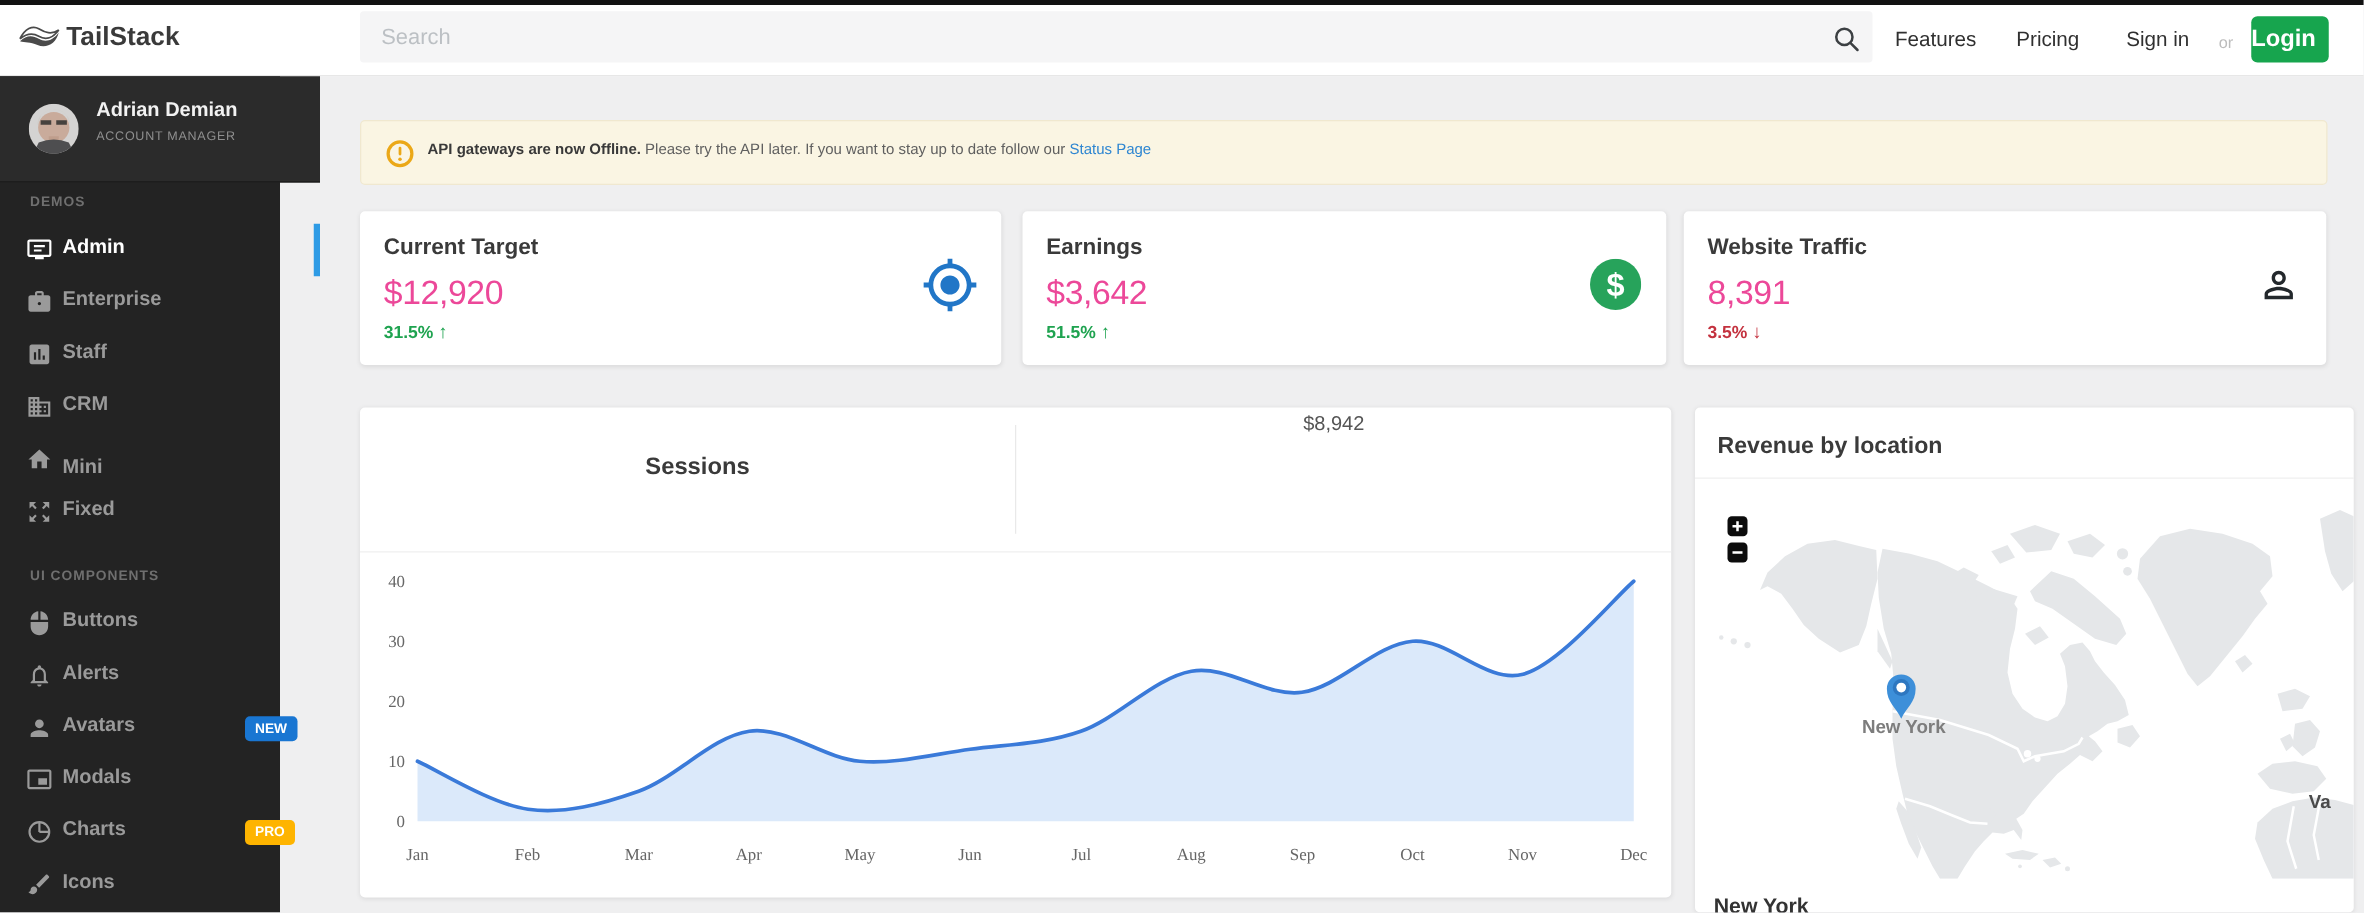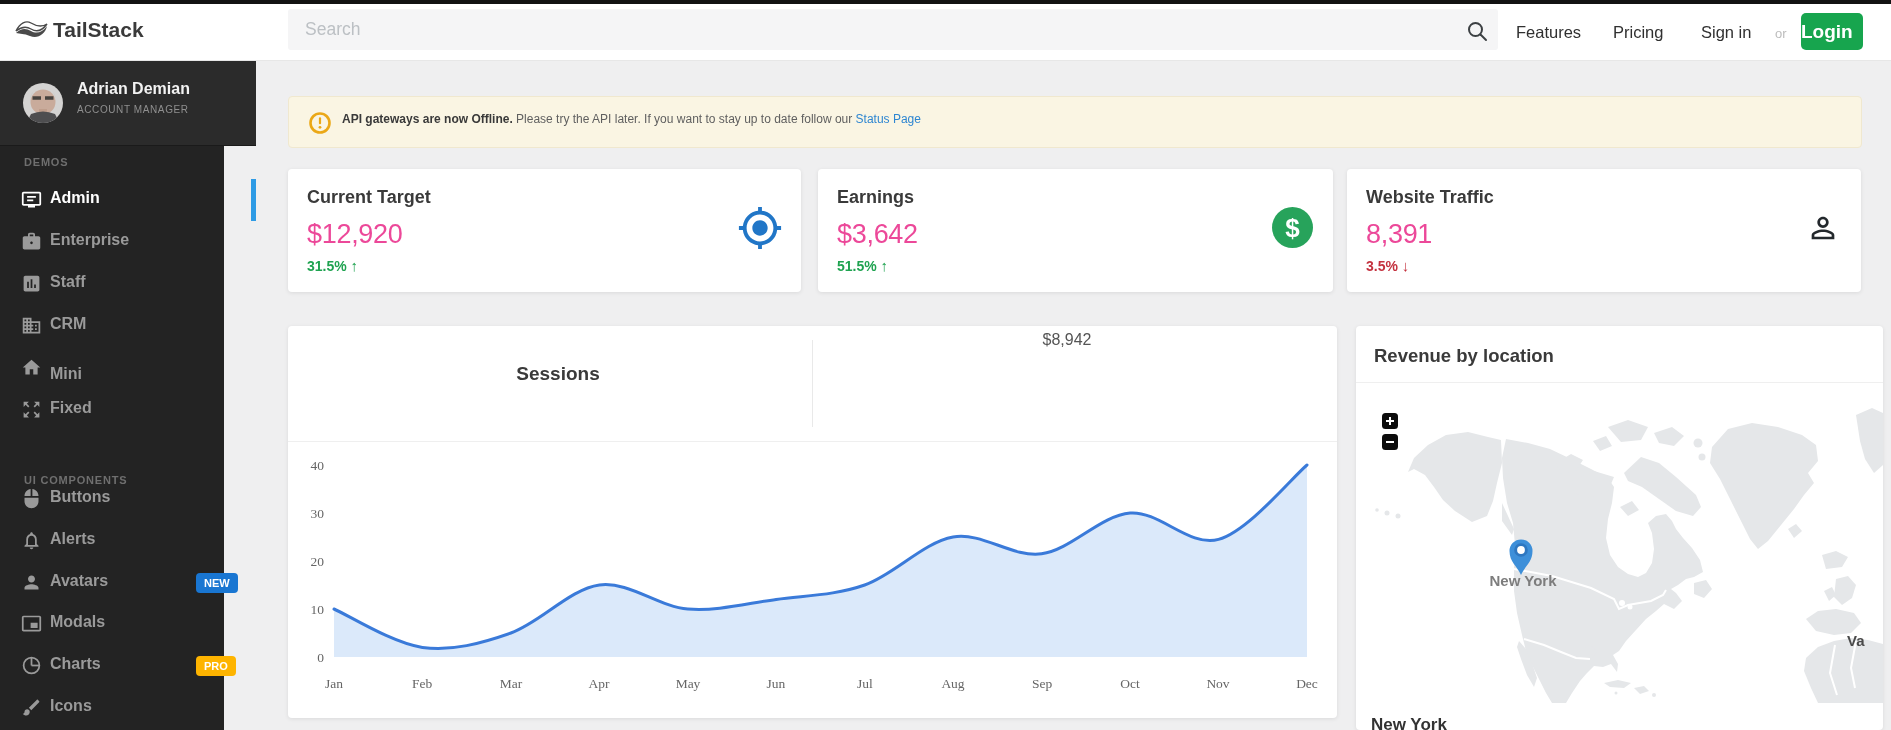--- a/index.html
+++ b/index.html
@@ -84,21 +84,21 @@
         <path d="M9.5,15 h8.5 M22,15 h8.5" stroke="#46423e" stroke-width="3.5"></path>
         <path d="M16,26 h8 v6 h-8 z" fill="#bf9e8c"></path>
         <path d="M3,41 L8,31 Q20,26 32,31 L37,41 Z" fill="#4e4e50"></path>
       </g>
     </svg>
     <div id="sbname">Adrian Demian</div>
     <div id="sbrole">ACCOUNT MANAGER</div>
   </div>
   <div id="activebar"></div>
   <div class="sbsection" style="top:95px">DEMOS</div>
-  <div class="sbsection" style="top:413px">UI COMPONENTS</div>
+  <div class="sbsection" style="top:394px">UI COMPONENTS</div>
 
   <svg class="sbicon" style="top:128px" viewBox="0 0 24 24" fill="#fff">
       <path d="M21 3H3c-1.1 0-2 .9-2 2v12c0 1.1.9 2 2 2h5v2h8v-2h5c1.1 0 2-.9 2-2V5c0-1.1-.9-2-2-2zm0 14H3V5h18v12zM7 8h10v2H7zm0 4h7v2H7z"></path>
     </svg>
   <div class="sbitem active" style="top:128px">Admin</div>
 
   <svg class="sbicon" style="top:170px" viewBox="0 0 24 24" fill="#9a9a9a">
       <path d="M20 6h-4V4c0-1.1-.9-2-2-2h-4c-1.1 0-2 .9-2 2v2H4c-1.1 0-2 .9-2 2v11c0 1.1.9 2 2 2h16c1.1 0 2-.9 2-2V8c0-1.1-.9-2-2-2zm-10-2h4v2h-4V4zm2 11c-.83 0-1.5-.67-1.5-1.5S11.17 12 12 12s1.5.67 1.5 1.5S12.83 15 12 15z"></path>
     </svg>
   <div class="sbitem" style="top:170px">Enterprise</div>

